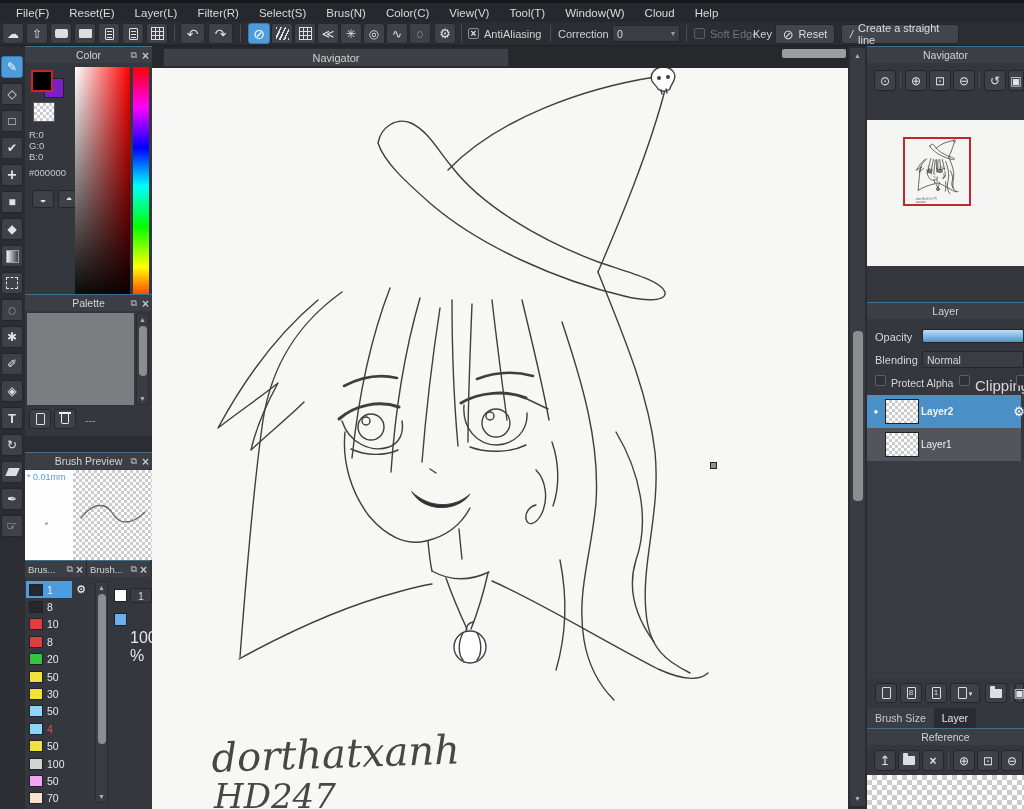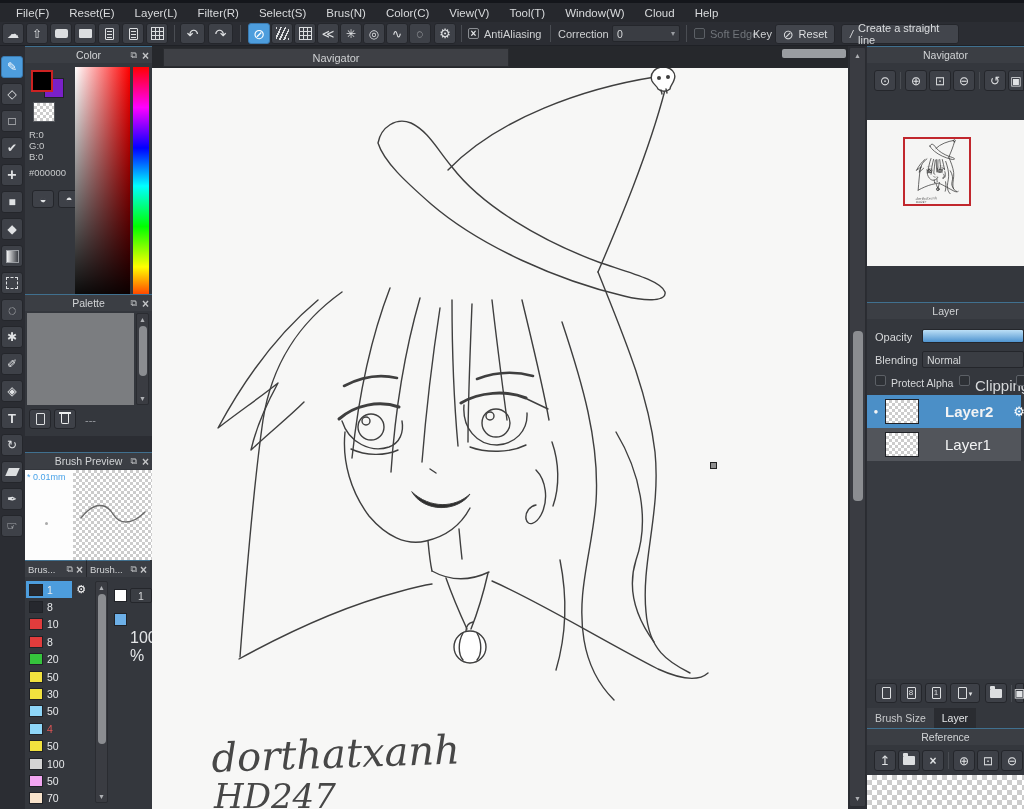--- a/index.html
+++ b/index.html
@@ -78,21 +78,21 @@
   .vscroll { position:absolute; width:13px; background:#3a3c42; border:1px solid #2a2c31; border-radius:2px; }
   .vscroll .arr { position:absolute; left:0; width:11px; text-align:center; font-size:7px; color:#aeb0b4; }
   .vscroll .thumb { position:absolute; left:1.5px; width:8px; background:#8b8d91; border-radius:4px; }
 
   .small-btn { background:#3e4148; border:1px solid #24262b; border-radius:3px; color:#e0e2e4;
                display:flex; align-items:center; justify-content:center; }
 
   
   .layer-row { position:absolute; left:0; width:154px; height:33px; display:flex; align-items:center; }
   .layer-row .thumb { width:34px; height:25px; border:1px solid #202227; }
-  .lr-name { font-size:15px; color:#f2f3f4; margin-left:26px; }
+  .lr-name { font-size:10px; color:#f2f3f4; margin-left:2px; }
 
   
   #brush-rows { position:absolute; left:26px; top:581px; width:46px; }
   .brush-row { height:17.4px; display:flex; align-items:center; padding-left:3px; position:relative; }
   .brush-row .sw { width:14px; height:12px; border:1px solid #202227; flex:none; }
   .brush-row .bs { margin-left:4px; font-size:10.5px; color:#e8eaec; }
   .brush-row.sel { background:#4d9ddd; }
   .brush-row .gear { position:absolute; right:-14px; color:#fff; font-size:11px; }
 
   svg text { user-select:none; }

